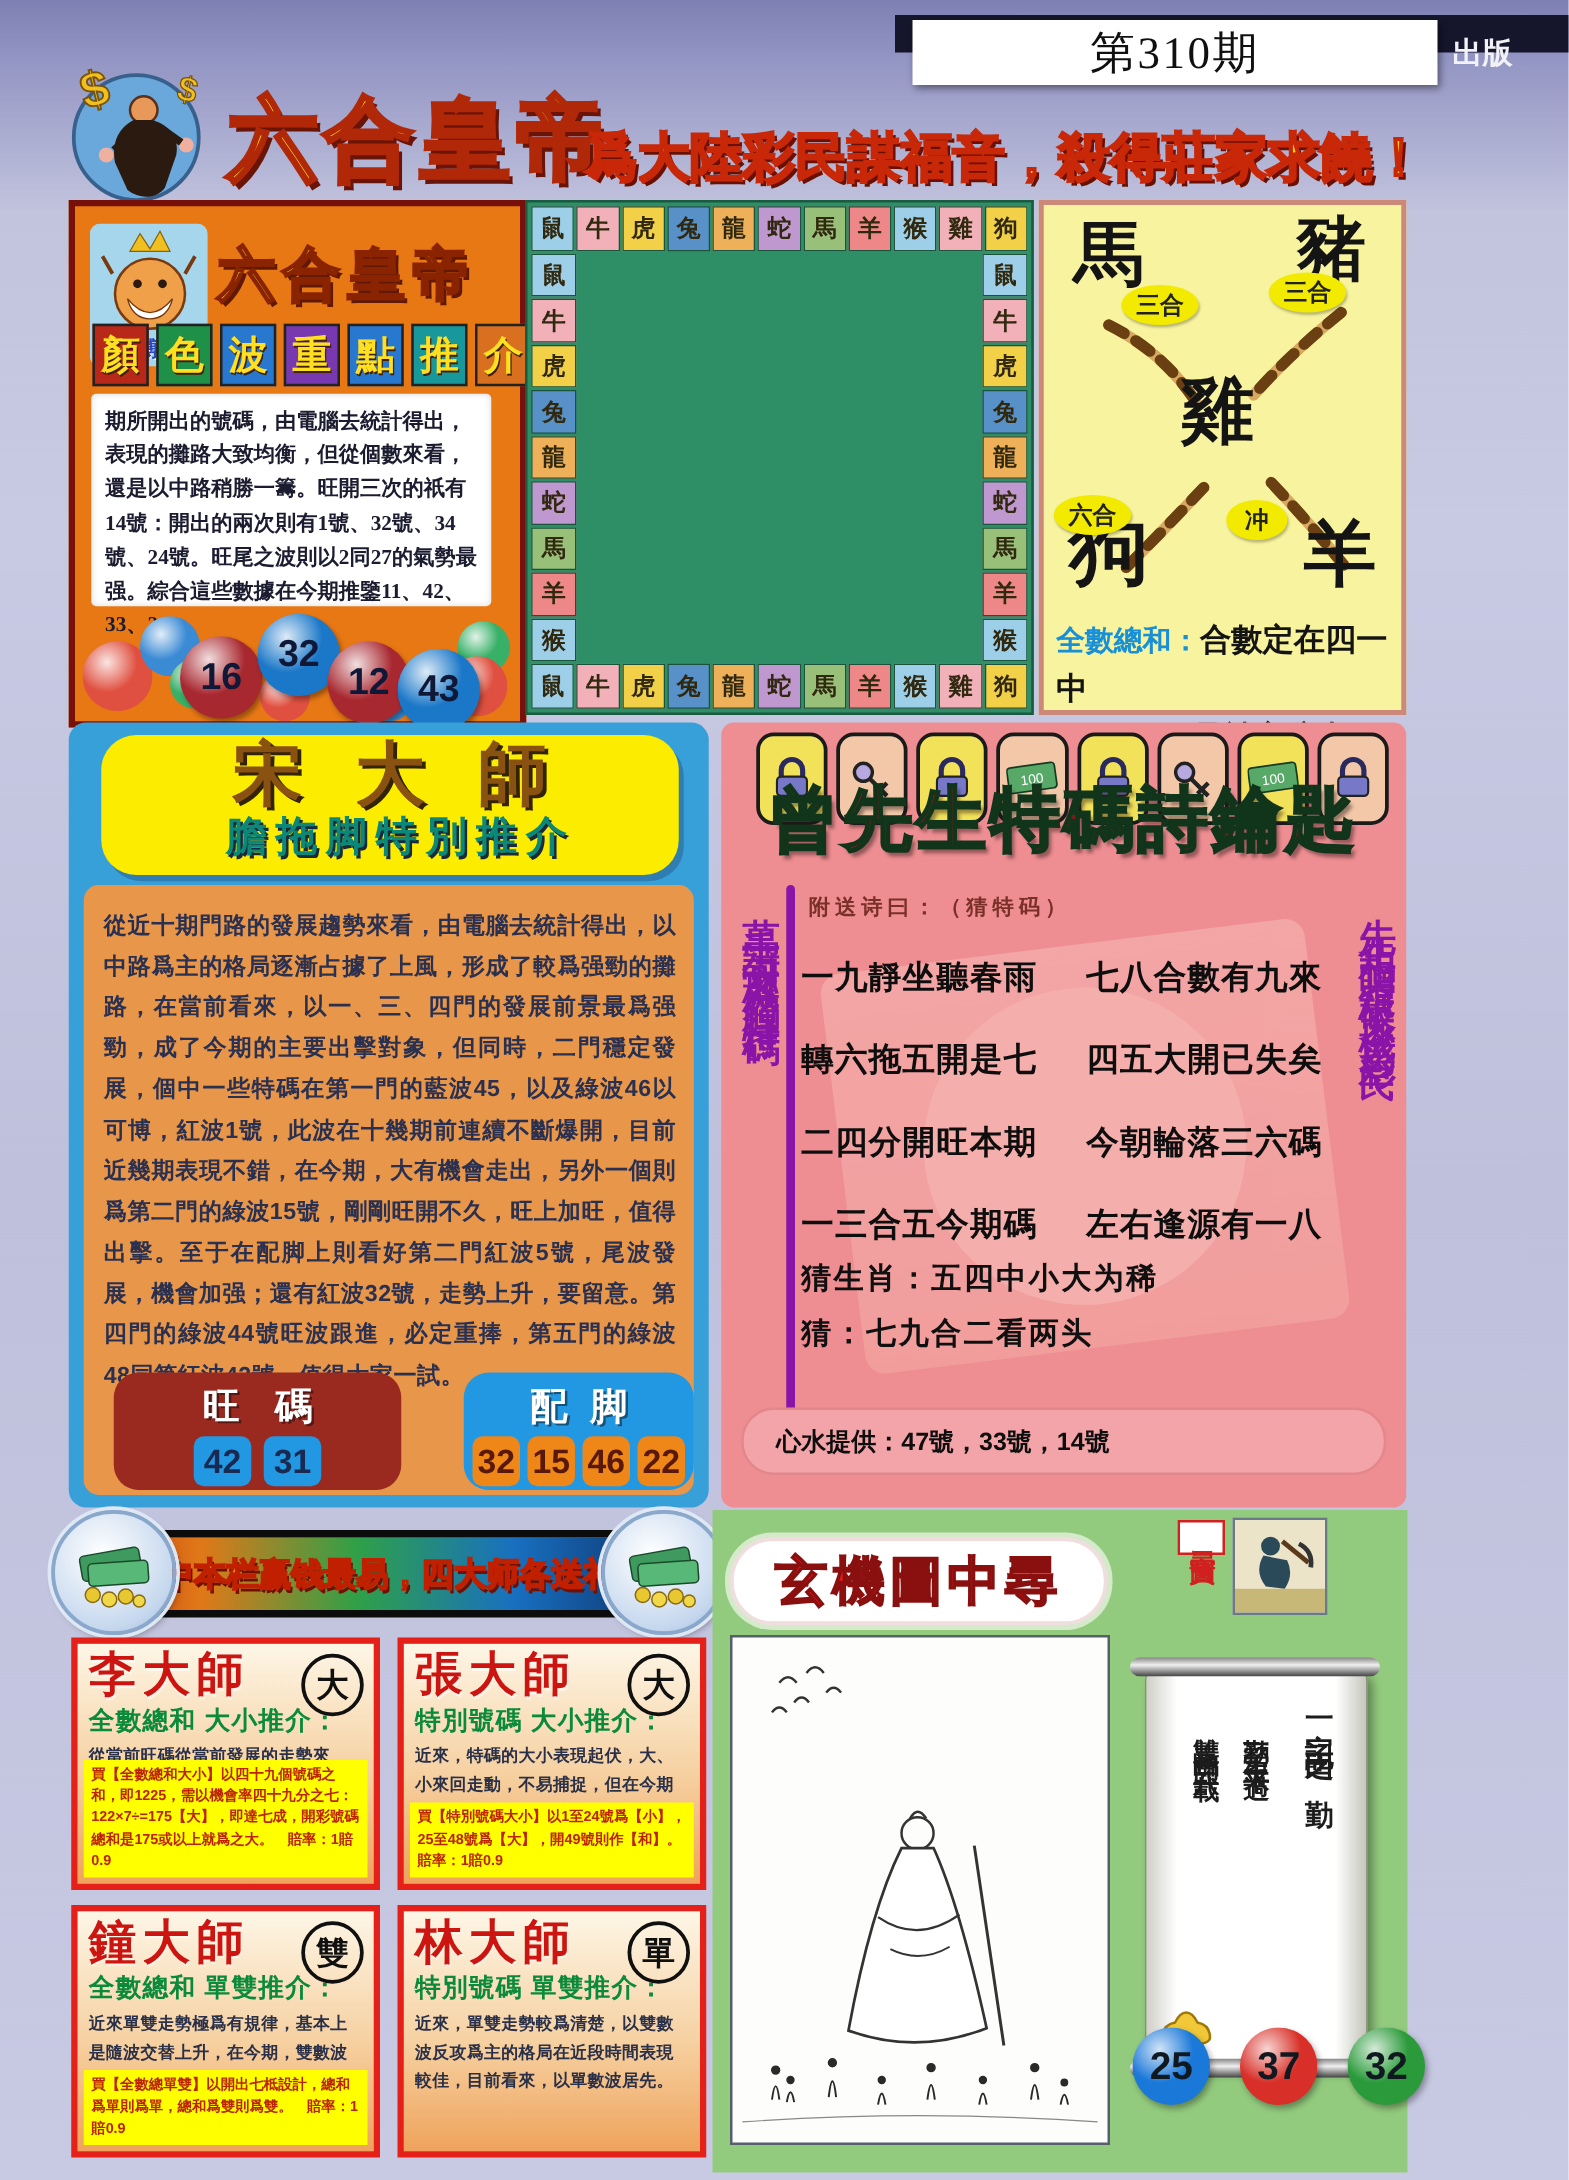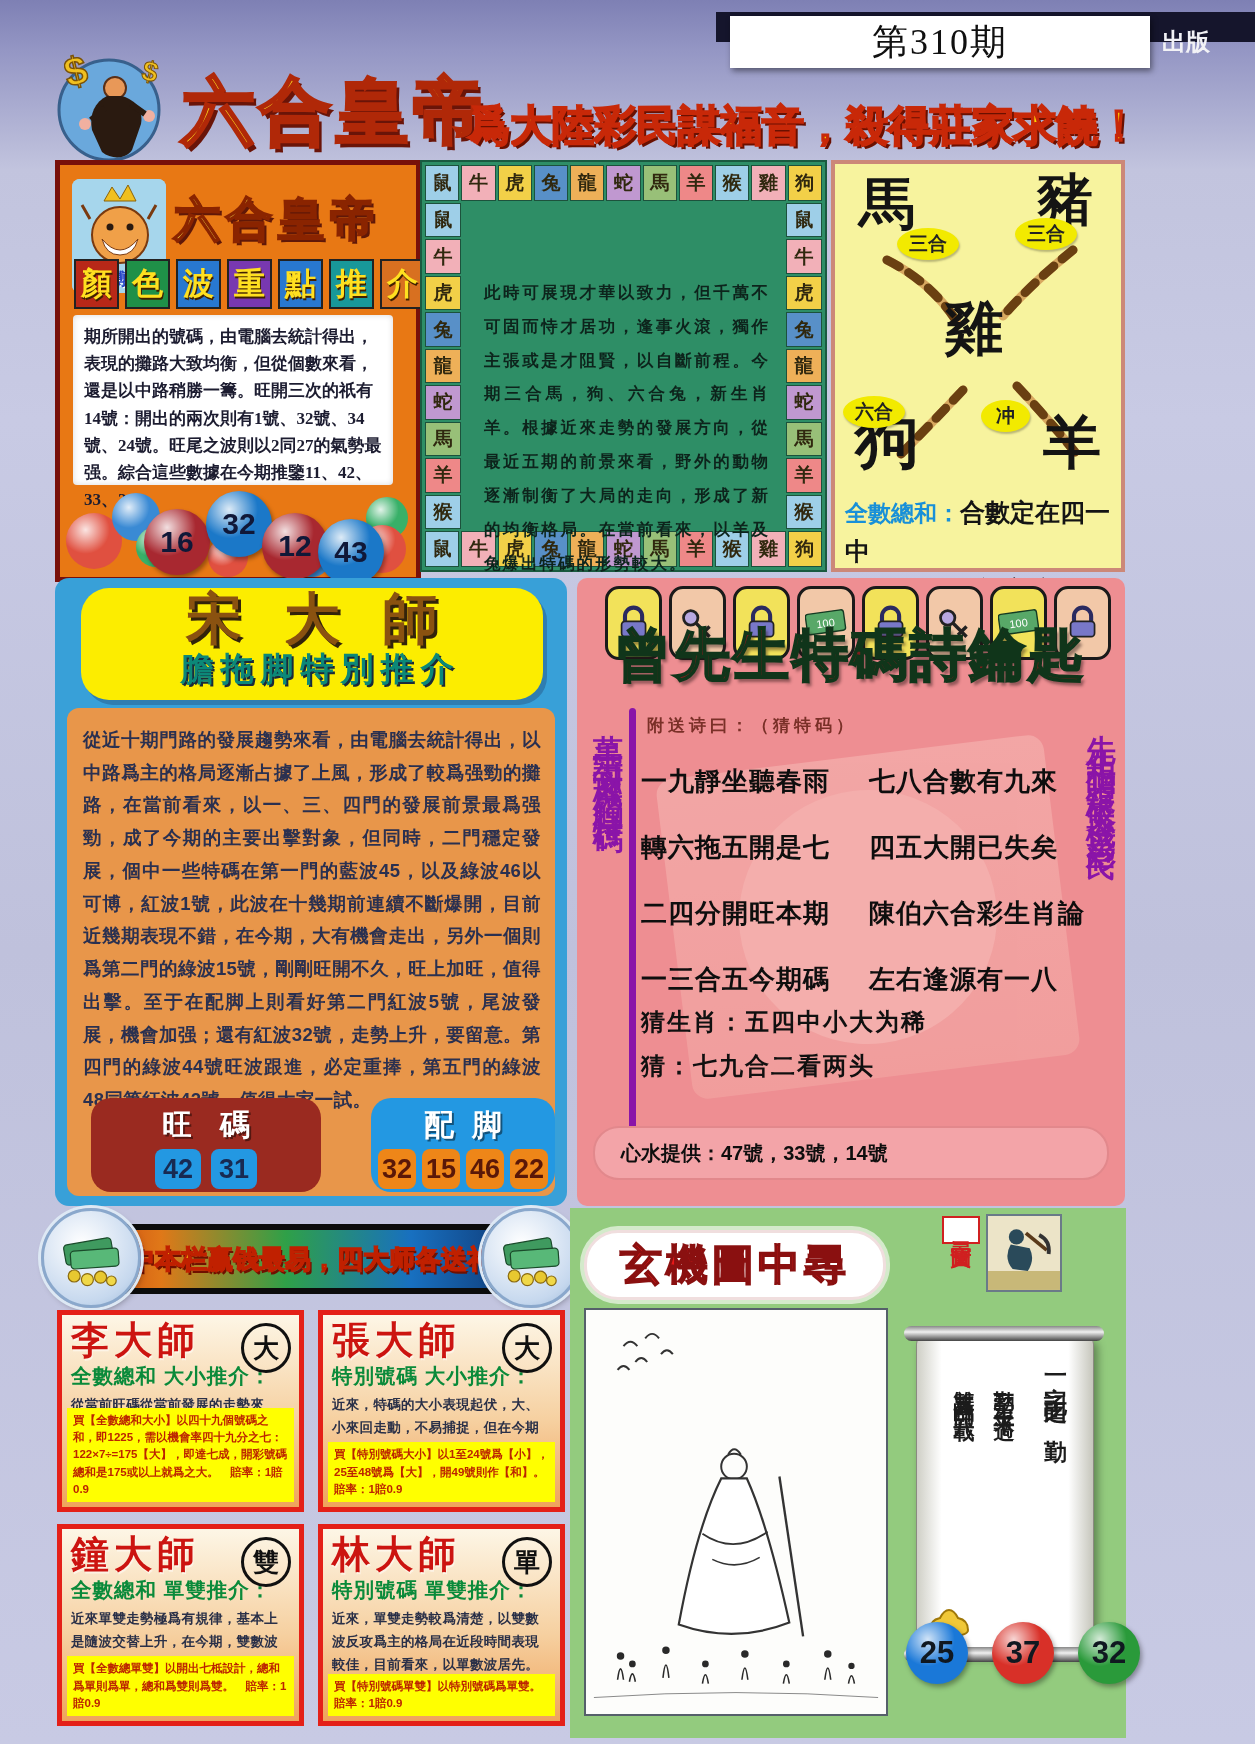--- a/index.html
+++ b/index.html
@@ -257,21 +257,20 @@
         <div class="zb-tile" style="background: rgb(158, 207, 232);">鼠</div>
         <div class="zb-tile" style="background: rgb(242, 176, 184);">牛</div>
         <div class="zb-tile" style="background: rgb(242, 208, 72);">虎</div>
         <div class="zb-tile" style="background: rgb(88, 144, 200);">兔</div>
         <div class="zb-tile" style="background: rgb(238, 176, 88);">龍</div>
         <div class="zb-tile" style="background: rgb(192, 152, 208);">蛇</div>
         <div class="zb-tile" style="background: rgb(152, 192, 120);">馬</div>
         <div class="zb-tile" style="background: rgb(238, 136, 136);">羊</div>
         <div class="zb-tile" style="background: rgb(158, 207, 232);">猴</div>
       </div>
-    <div class="zb-para">此時可展現才華以致力，但千萬不可固而恃才居功，逢事火滾，獨作主張或是才阻賢，以自斷前程。今期三合馬，狗、六合兔，新生肖羊。根據近來走勢的發展方向，從最近五期的前景來看，野外的動物逐漸制衡了大局的走向，形成了新的均衡格局。在當前看來，以羊及兔爆出特碼的形勢較大。</div>
   </div>
 
   <div class="boxC">
     <svg class="cLines" viewBox="0 0 286 404">
       <g stroke="#d8a860" stroke-width="9" stroke-linecap="round" fill="none">
         <path d="M52 96 Q96 118 122 158"></path>
           <path d="M238 86 Q196 120 168 152"></path>
         <path d="M128 226 Q96 260 66 290"></path>
           <path d="M182 222 Q214 256 240 288"></path>
       </g>
@@ -382,21 +381,21 @@
     <div class="verses">
       <div class="vcol left">
           <div class="verse">一九靜坐聽春雨</div>
           <div class="verse">轉六拖五開是七</div>
           <div class="verse">二四分開旺本期</div>
           <div class="verse">一三合五今期碼</div>
         </div>
       <div class="vcol">
           <div class="verse">七八合數有九來</div>
           <div class="verse">四五大開已失矣</div>
-          <div class="verse">陳伯六合彩生肖論</div>
+          <div class="verse">今朝輪落三六碼</div>
           <div class="verse">左右逢源有一八</div>
         </div>
     </div>
     <div class="guess1">猜生肖：五四中小大为稀</div>
     <div class="guess2">猜：七九合二看两头</div>
     <div class="tipBar">心水提供：47號，33號，14號</div>
   </div>
 
   <div class="blArea">
     <div class="rainbow">
@@ -419,21 +418,21 @@
           <circle cx="16" cy="45" r="5" fill="#e8c830" stroke="#8a6a10"></circle>
           <circle cx="27" cy="48" r="5" fill="#f0d848" stroke="#8a6a10"></circle>
           <circle cx="38" cy="46" r="5" fill="#e8c830" stroke="#8a6a10"></circle>
           <circle cx="47" cy="49" r="4" fill="#f0d848" stroke="#8a6a10"></circle>
         </svg>
     </div>
     <div class="mastersGrid">
         <div class="master"><div class="mName">李大師</div><div class="mBadge">大</div><div class="mSub">全數總和 大小推介：</div><div class="mBody">從當前旺碼從當前發展的走勢來看，中路控制住了局面的發展，但大路總在上升之際，可以博定大。</div><div class="mNote">買【全數總和大小】以四十九個號碼之和，即1225，需以機會率四十九分之七：122×7÷=175【大】，即達七成，開彩號碼總和是175或以上就爲之大。　賠率：1賠0.9</div></div>
         <div class="master"><div class="mName">張大師</div><div class="mBadge">大</div><div class="mSub">特別號碼 大小推介：</div><div class="mBody">近來，特碼的大小表現起伏，大、小來回走動，不易捕捉，但在今期看來，開大占據上風，大家可以依定而行。</div><div class="mNote">買【特別號碼大小】以1至24號爲【小】，25至48號爲【大】，開49號則作【和】。　賠率：1賠0.9</div></div>
         <div class="master"><div class="mName">鐘大師</div><div class="mBadge">雙</div><div class="mSub">全數總和 單雙推介：</div><div class="mBody">近來單雙走勢極爲有規律，基本上是隨波交替上升，在今期，雙數波明顯呈上升之勢，必定是開雙數的局面。</div><div class="mNote">買【全數總單雙】以開出七柢設計，總和爲單則爲單，總和爲雙則爲雙。　賠率：1賠0.9</div></div>
-        <div class="master"><div class="mName">林大師</div><div class="mBadge">單</div><div class="mSub">特別號碼 單雙推介：</div><div class="mBody">近來，單雙走勢較爲清楚，以雙數波反攻爲主的格局在近段時間表現較佳，目前看來，以單數波居先。</div><div class="mNote">買【特別號碼單雙】以特別號碼爲單雙。　賠率：1賠0.9</div></div>
+        <div class="master"><div class="mName">林大師</div><div class="mBadge">單</div><div class="mSub">特別號碼 單雙推介：</div><div class="mBody">近來，單雙走勢較爲清楚，以雙數波反攻爲主的格局在近段時間表現較佳，目前看來，以單數波居先。</div></div>
       </div>
   </div>
 
   <div class="brArea">
     <div class="cloud">
       <span class="cloudText">玄機圖中尋</span>
     </div>
     <div class="treasureLabel">尋寶圖</div>
     <div class="treasureIcon">
       <svg viewBox="0 0 76 78" width="72" height="74">

